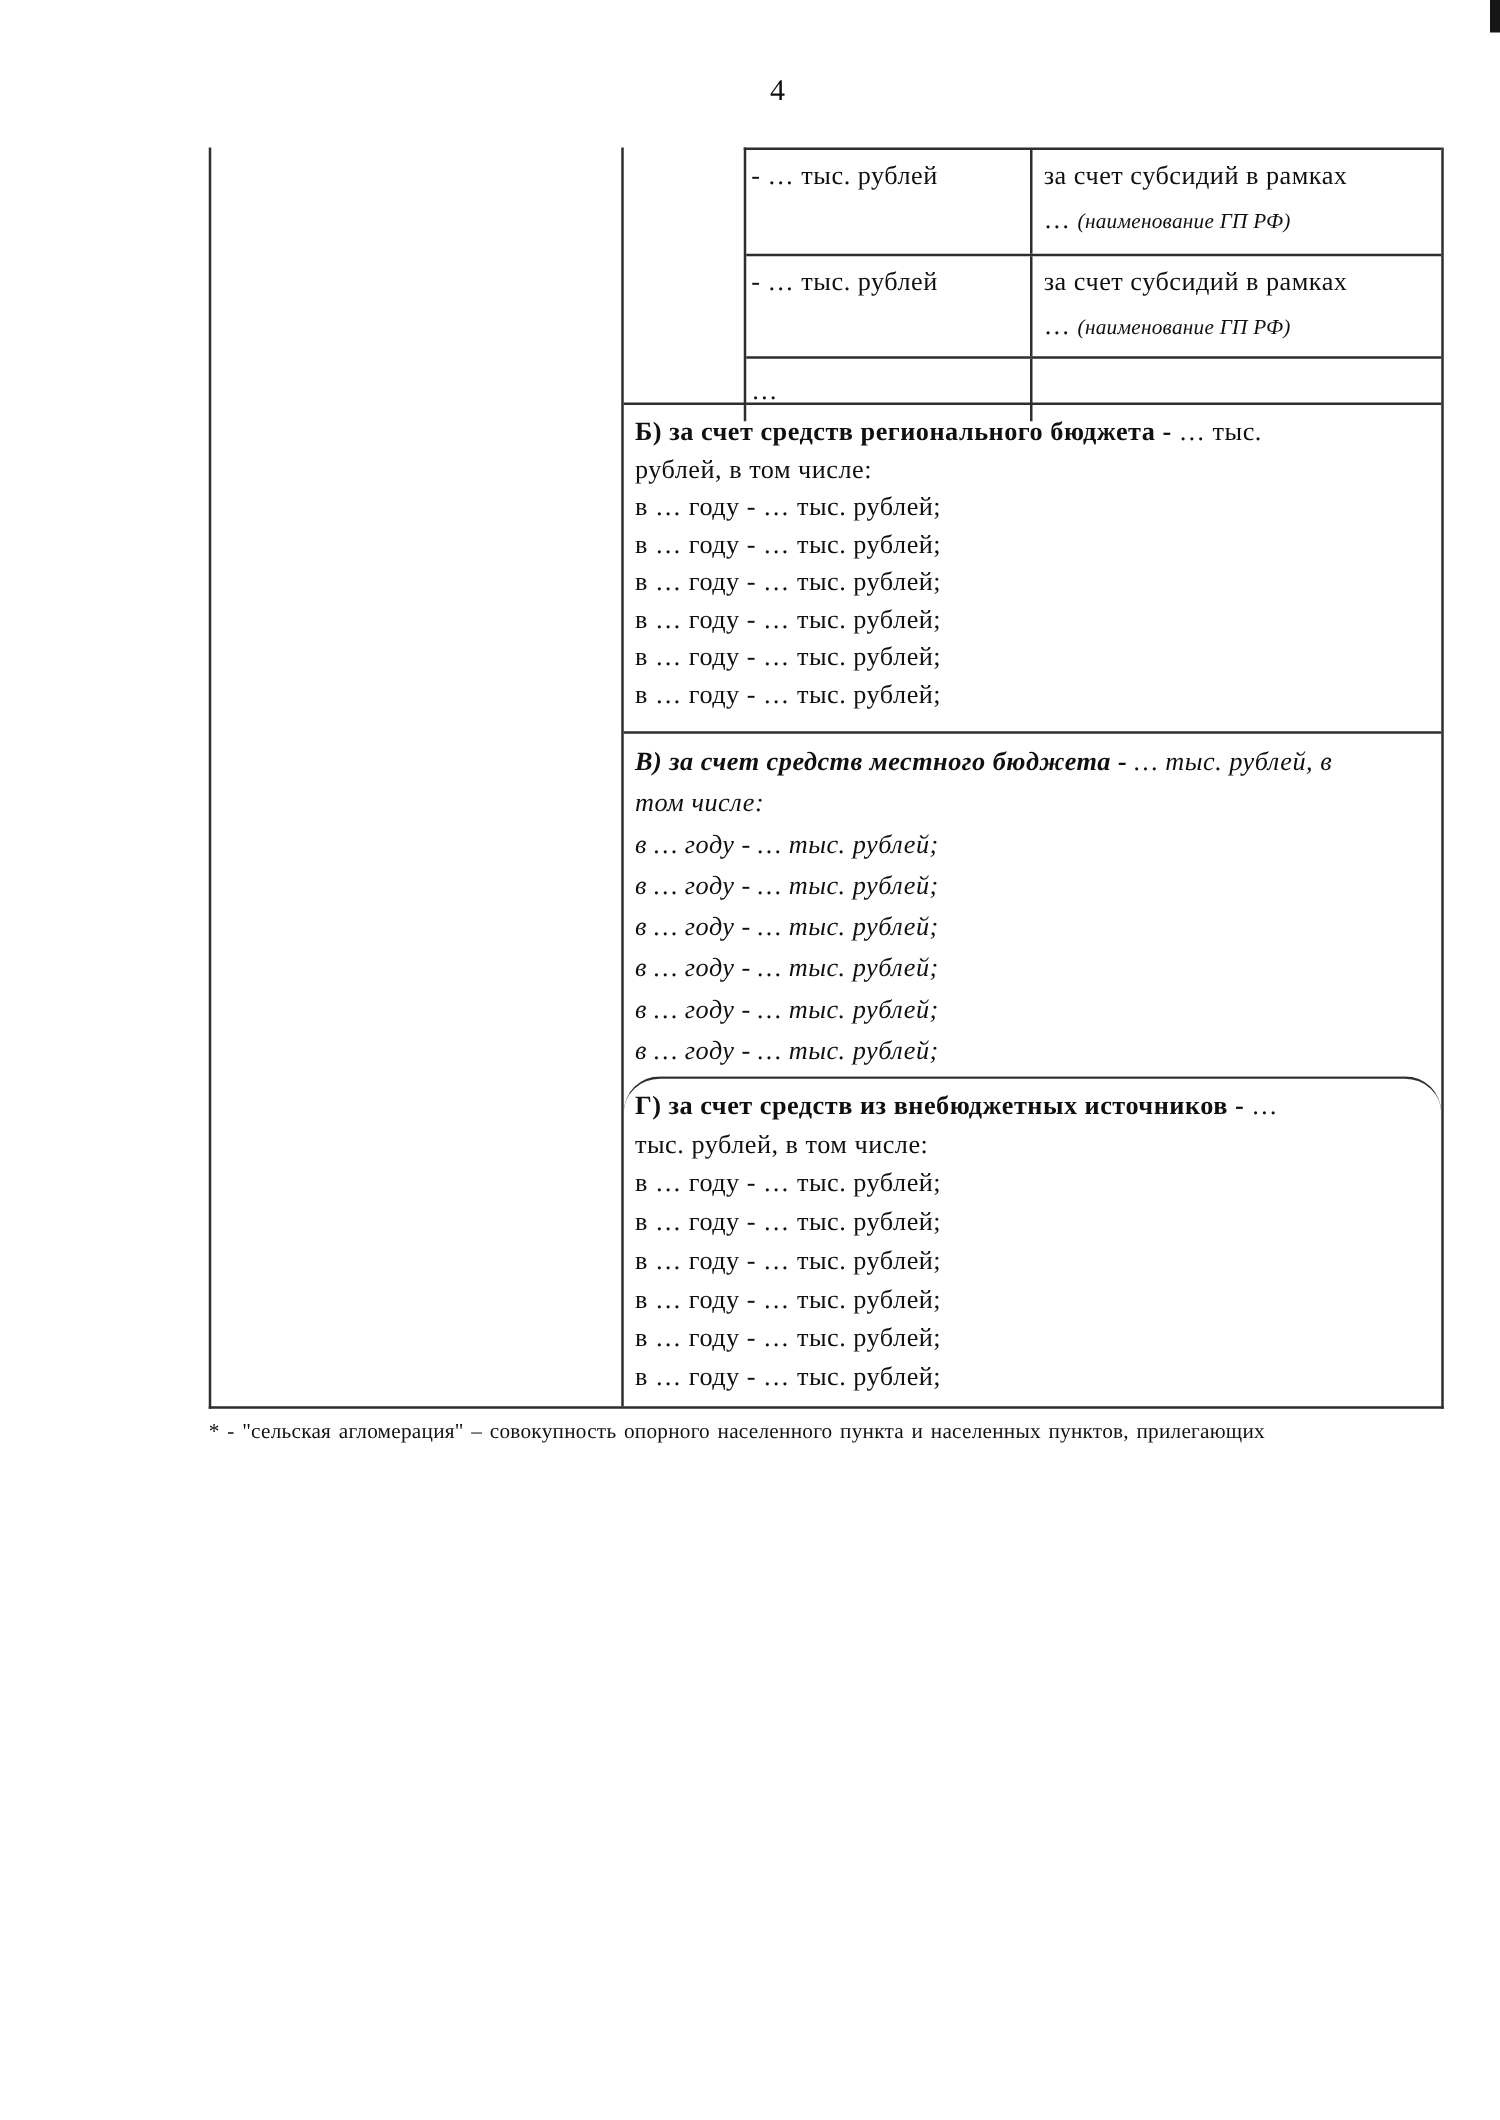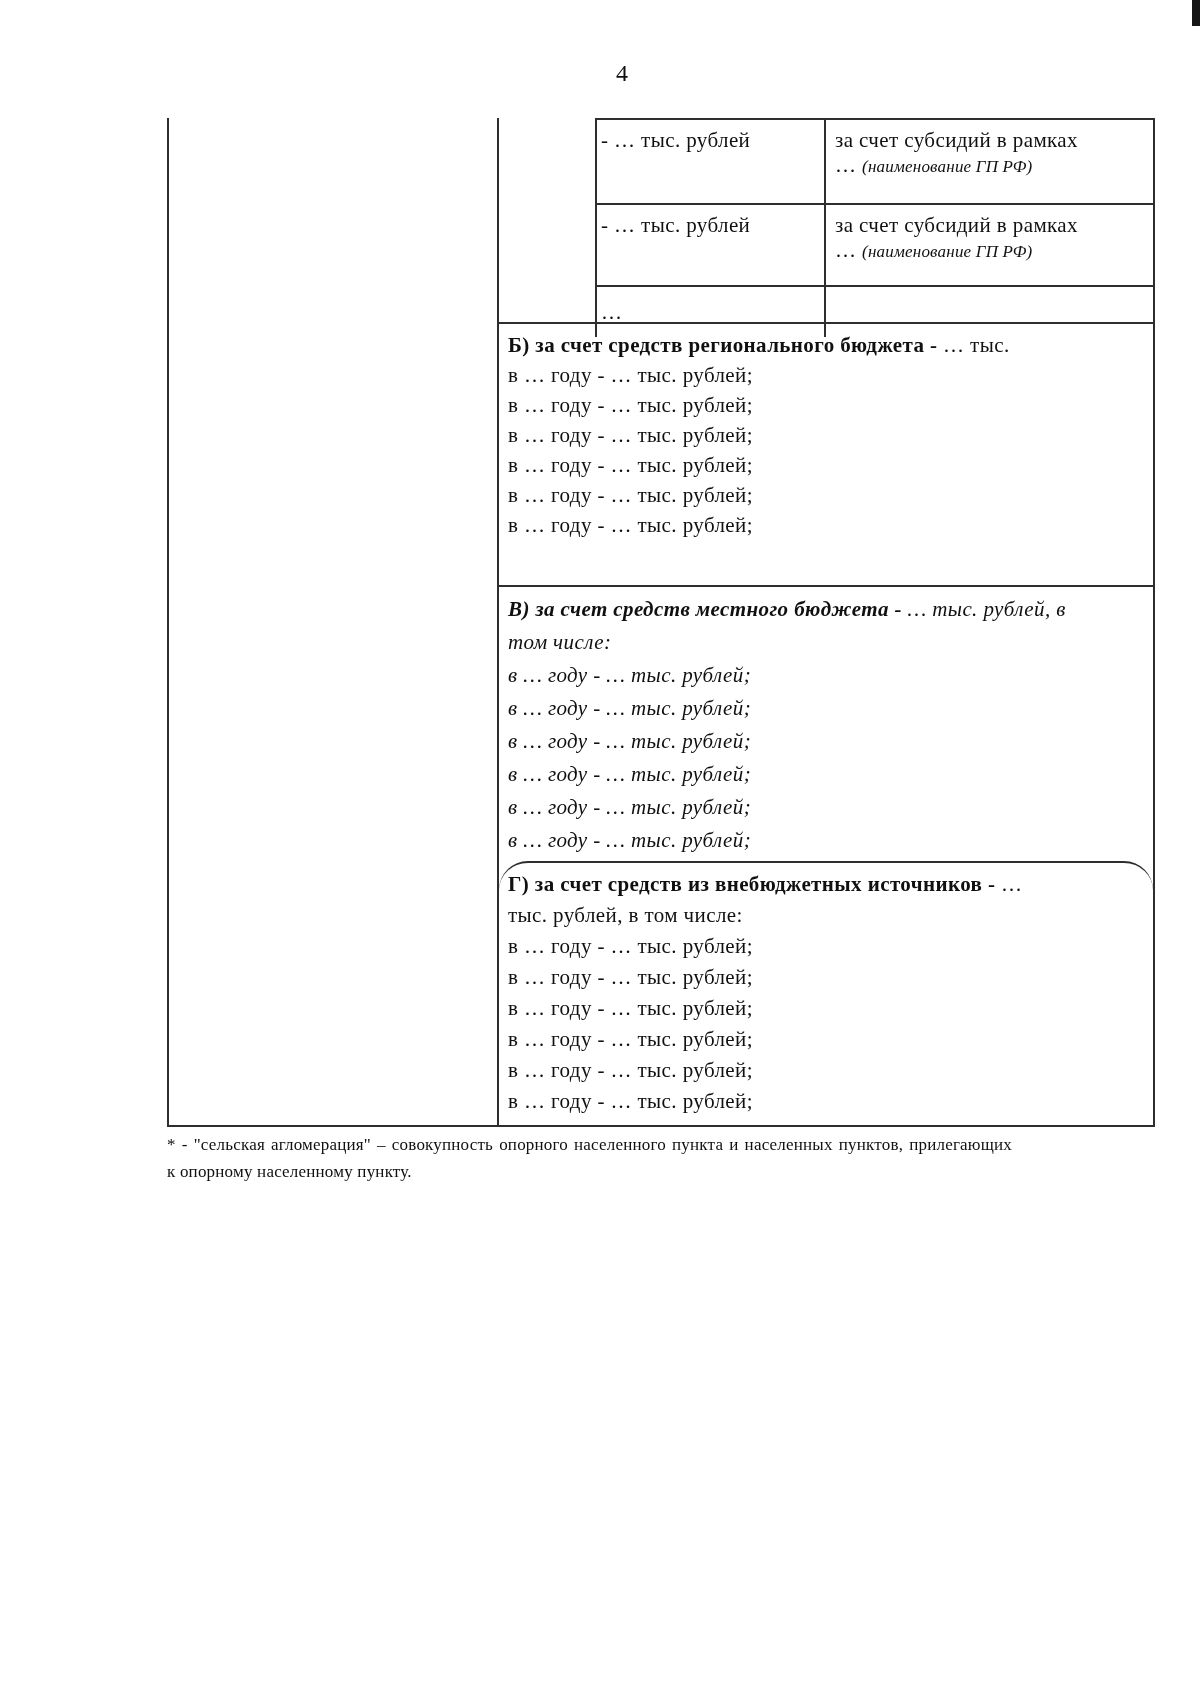--- a/index.html
+++ b/index.html
@@ -24,21 +24,21 @@
     position:absolute;left:426px;top:0;right:0;height:219px;
     border-top:2px solid #2e2e2e;border-left:2px solid #2e2e2e;box-sizing:border-box;
   }
   .n-row{display:flex;box-sizing:border-box;border-bottom:2px solid #2e2e2e;}
   .n-row.r1{height:85px;}
   .n-row.r2{height:82px;}
   .n-row.r3{height:50px;border-bottom:none;}
   .ca{width:229px;border-right:2px solid #2e2e2e;box-sizing:border-box;padding:8px 0 0 4px;}
   .r3 .ca{padding-top:13px;}
   .cb{flex:1;padding:8px 1px 0 9px;}
-  .src2{}
+  .src2{margin-top:10px;}
   .note{font-style:italic;font-size:17px;letter-spacing:0.2px;}
 
   
   .section{
     position:absolute;left:330px;right:0;box-sizing:border-box;
     border-top:2px solid #2e2e2e;padding:6px 8px 0 9px;
   }
   .sec0{top:204px;height:248px;line-height:30px;}
   .sec1{top:467px;height:276px;line-height:33px;font-style:italic;}
   .sec2{top:743px;height:264px;line-height:31px;border-radius:29px;}
@@ -74,20 +74,21 @@
           </div>
         </div>
         <div class="n-row r3">
           <div class="ca">…</div>
           <div class="cb"></div>
         </div>
       </div>
 
   <div class="section sec0">
         <div class="h1"><span class="hb">Б) за счет средств регионального бюджета -</span><span> … тыс.</span></div>
+        <div class="h2">рублей, в том числе:</div>
         <div class="yl">в … году - … тыс. рублей;</div>
         <div class="yl">в … году - … тыс. рублей;</div>
         <div class="yl">в … году - … тыс. рублей;</div>
         <div class="yl">в … году - … тыс. рублей;</div>
         <div class="yl">в … году - … тыс. рублей;</div>
         <div class="yl">в … году - … тыс. рублей;</div>
       </div>
       <div class="section sec1">
         <div class="h1"><span class="hb">В) за счет средств местного бюджета -</span><span> … тыс. рублей, в</span></div>
         <div class="h2">том числе:</div>
@@ -105,16 +106,15 @@
         <div class="yl">в … году - … тыс. рублей;</div>
         <div class="yl">в … году - … тыс. рублей;</div>
         <div class="yl">в … году - … тыс. рублей;</div>
         <div class="yl">в … году - … тыс. рублей;</div>
         <div class="yl">в … году - … тыс. рублей;</div>
       </div>
     </div>
 
   <div class="footnote">
     <div class="fn1">* - "сельская агломерация" – совокупность опорного населенного пункта и населенных пунктов, прилегающих</div>
-    <div class="fn2">к опорному населенному пункту.</div>
   </div>
 
 </div>
 
 </body></html>

